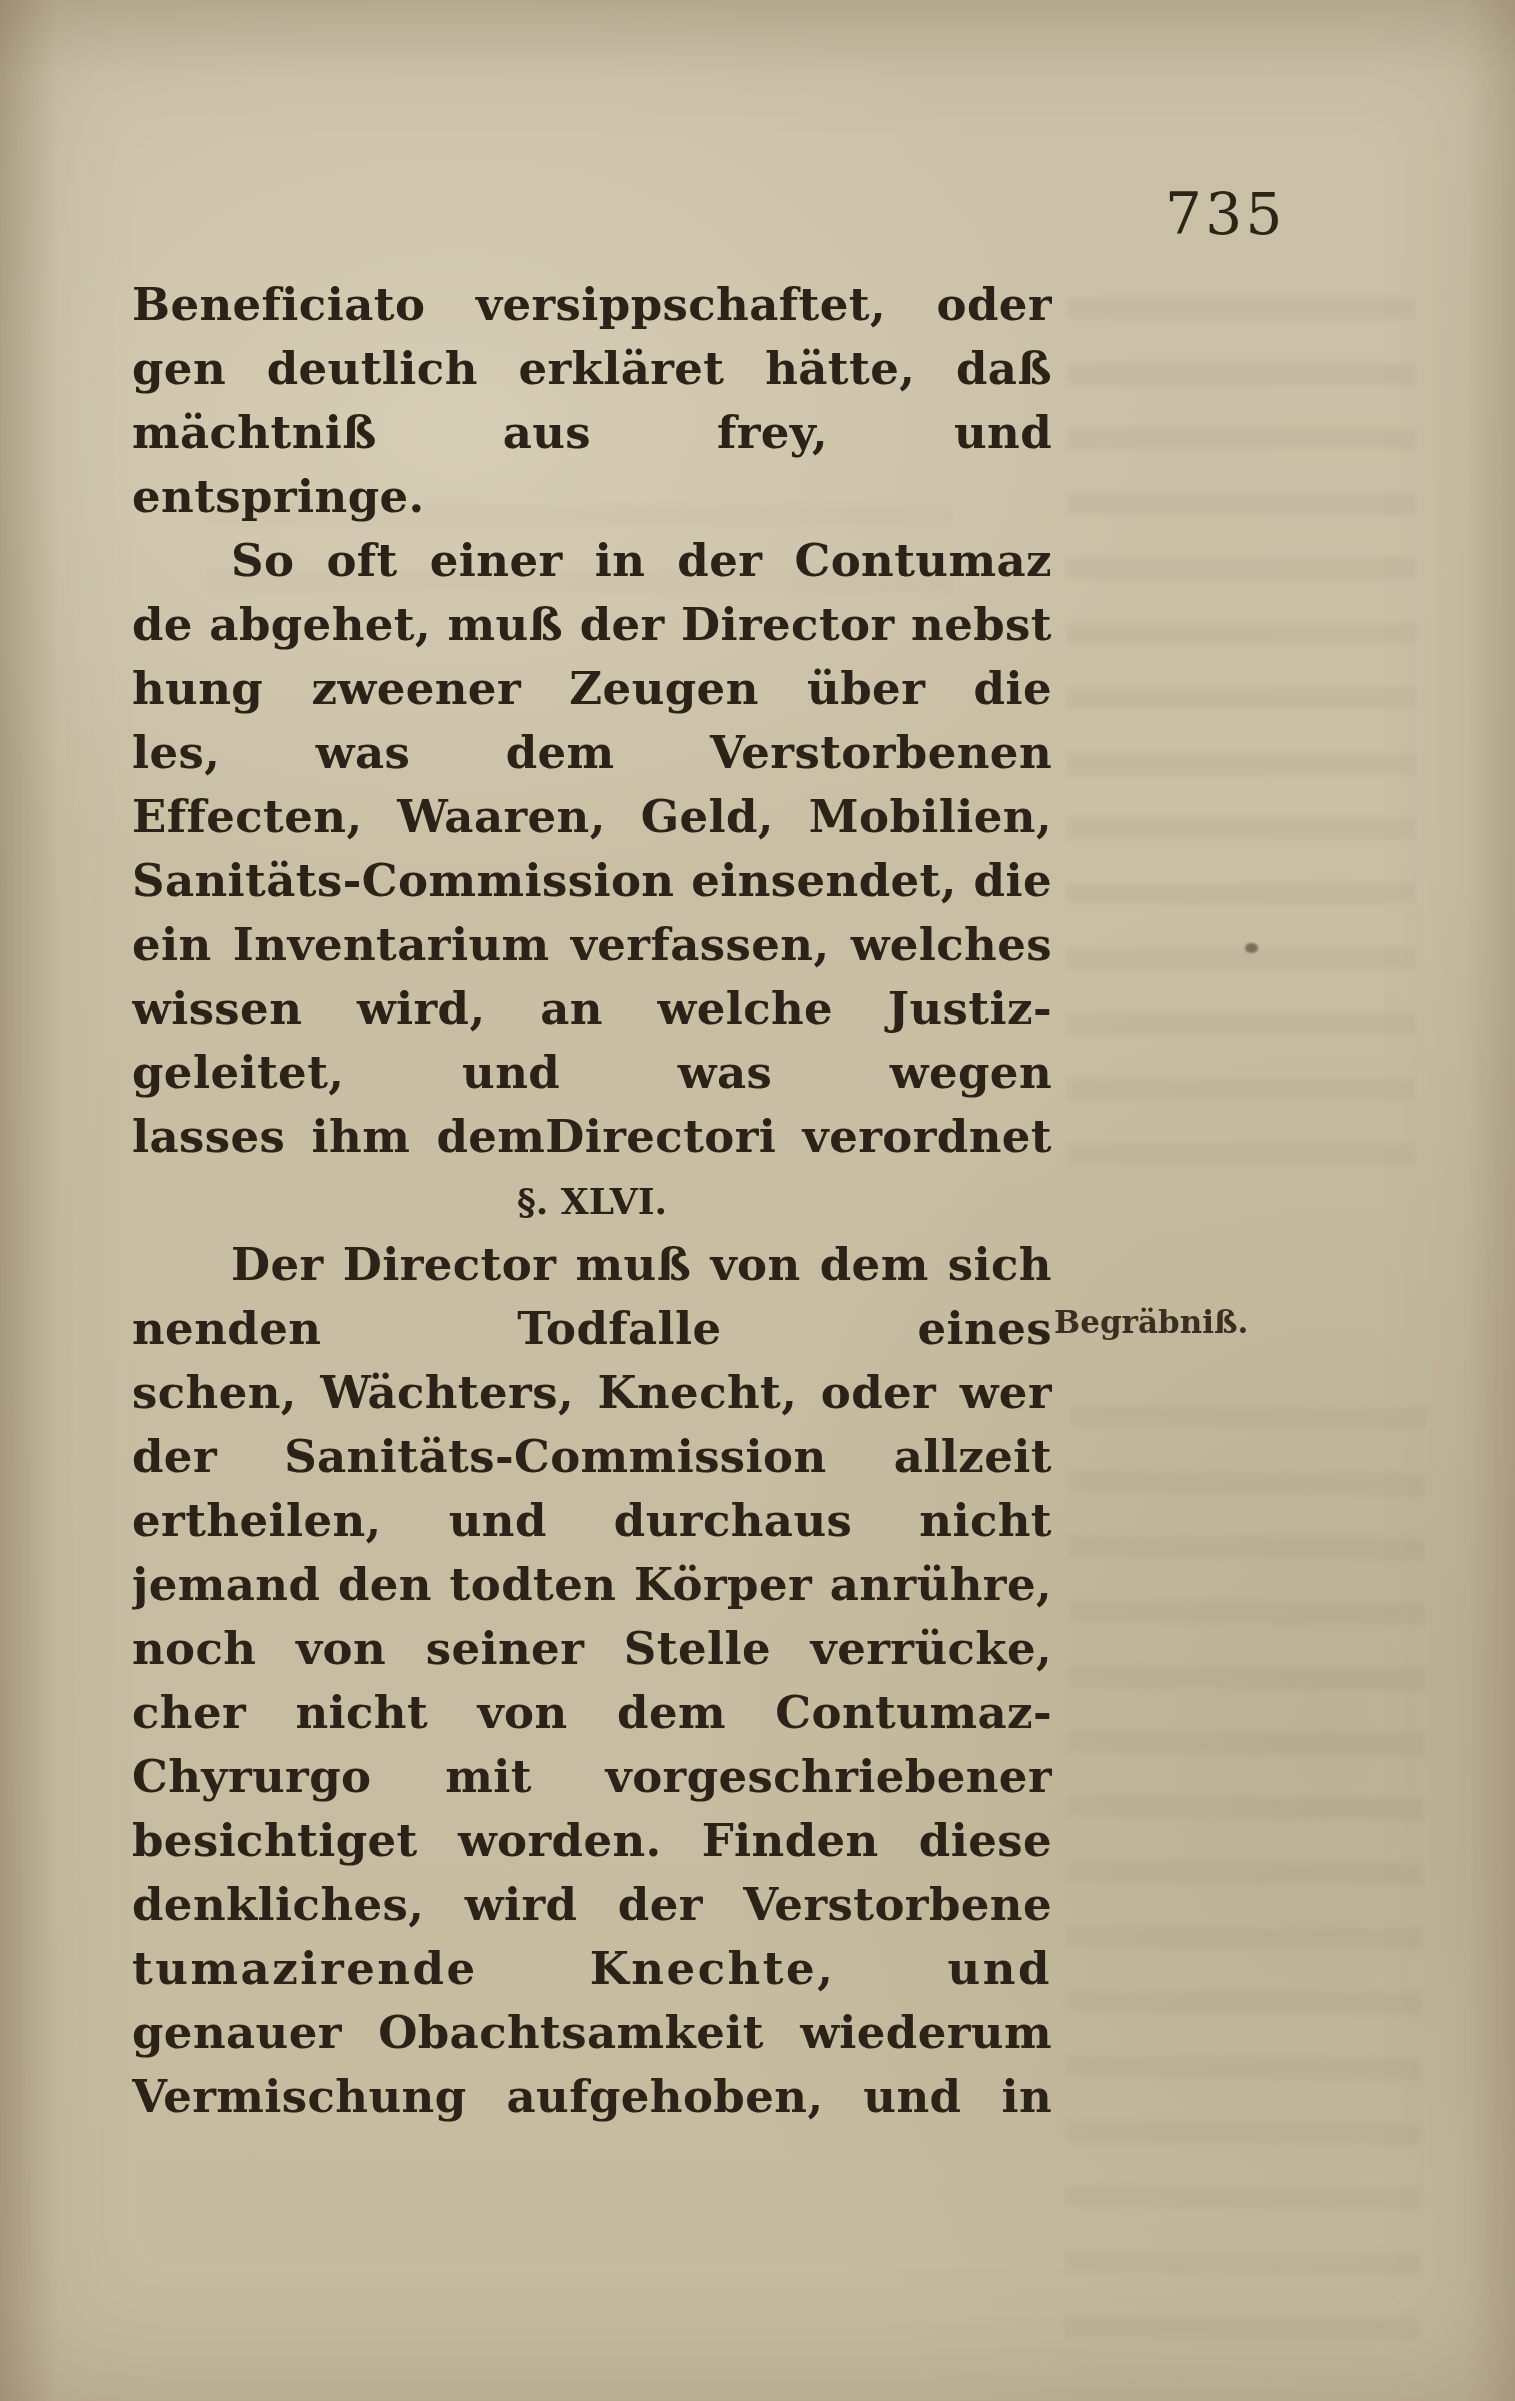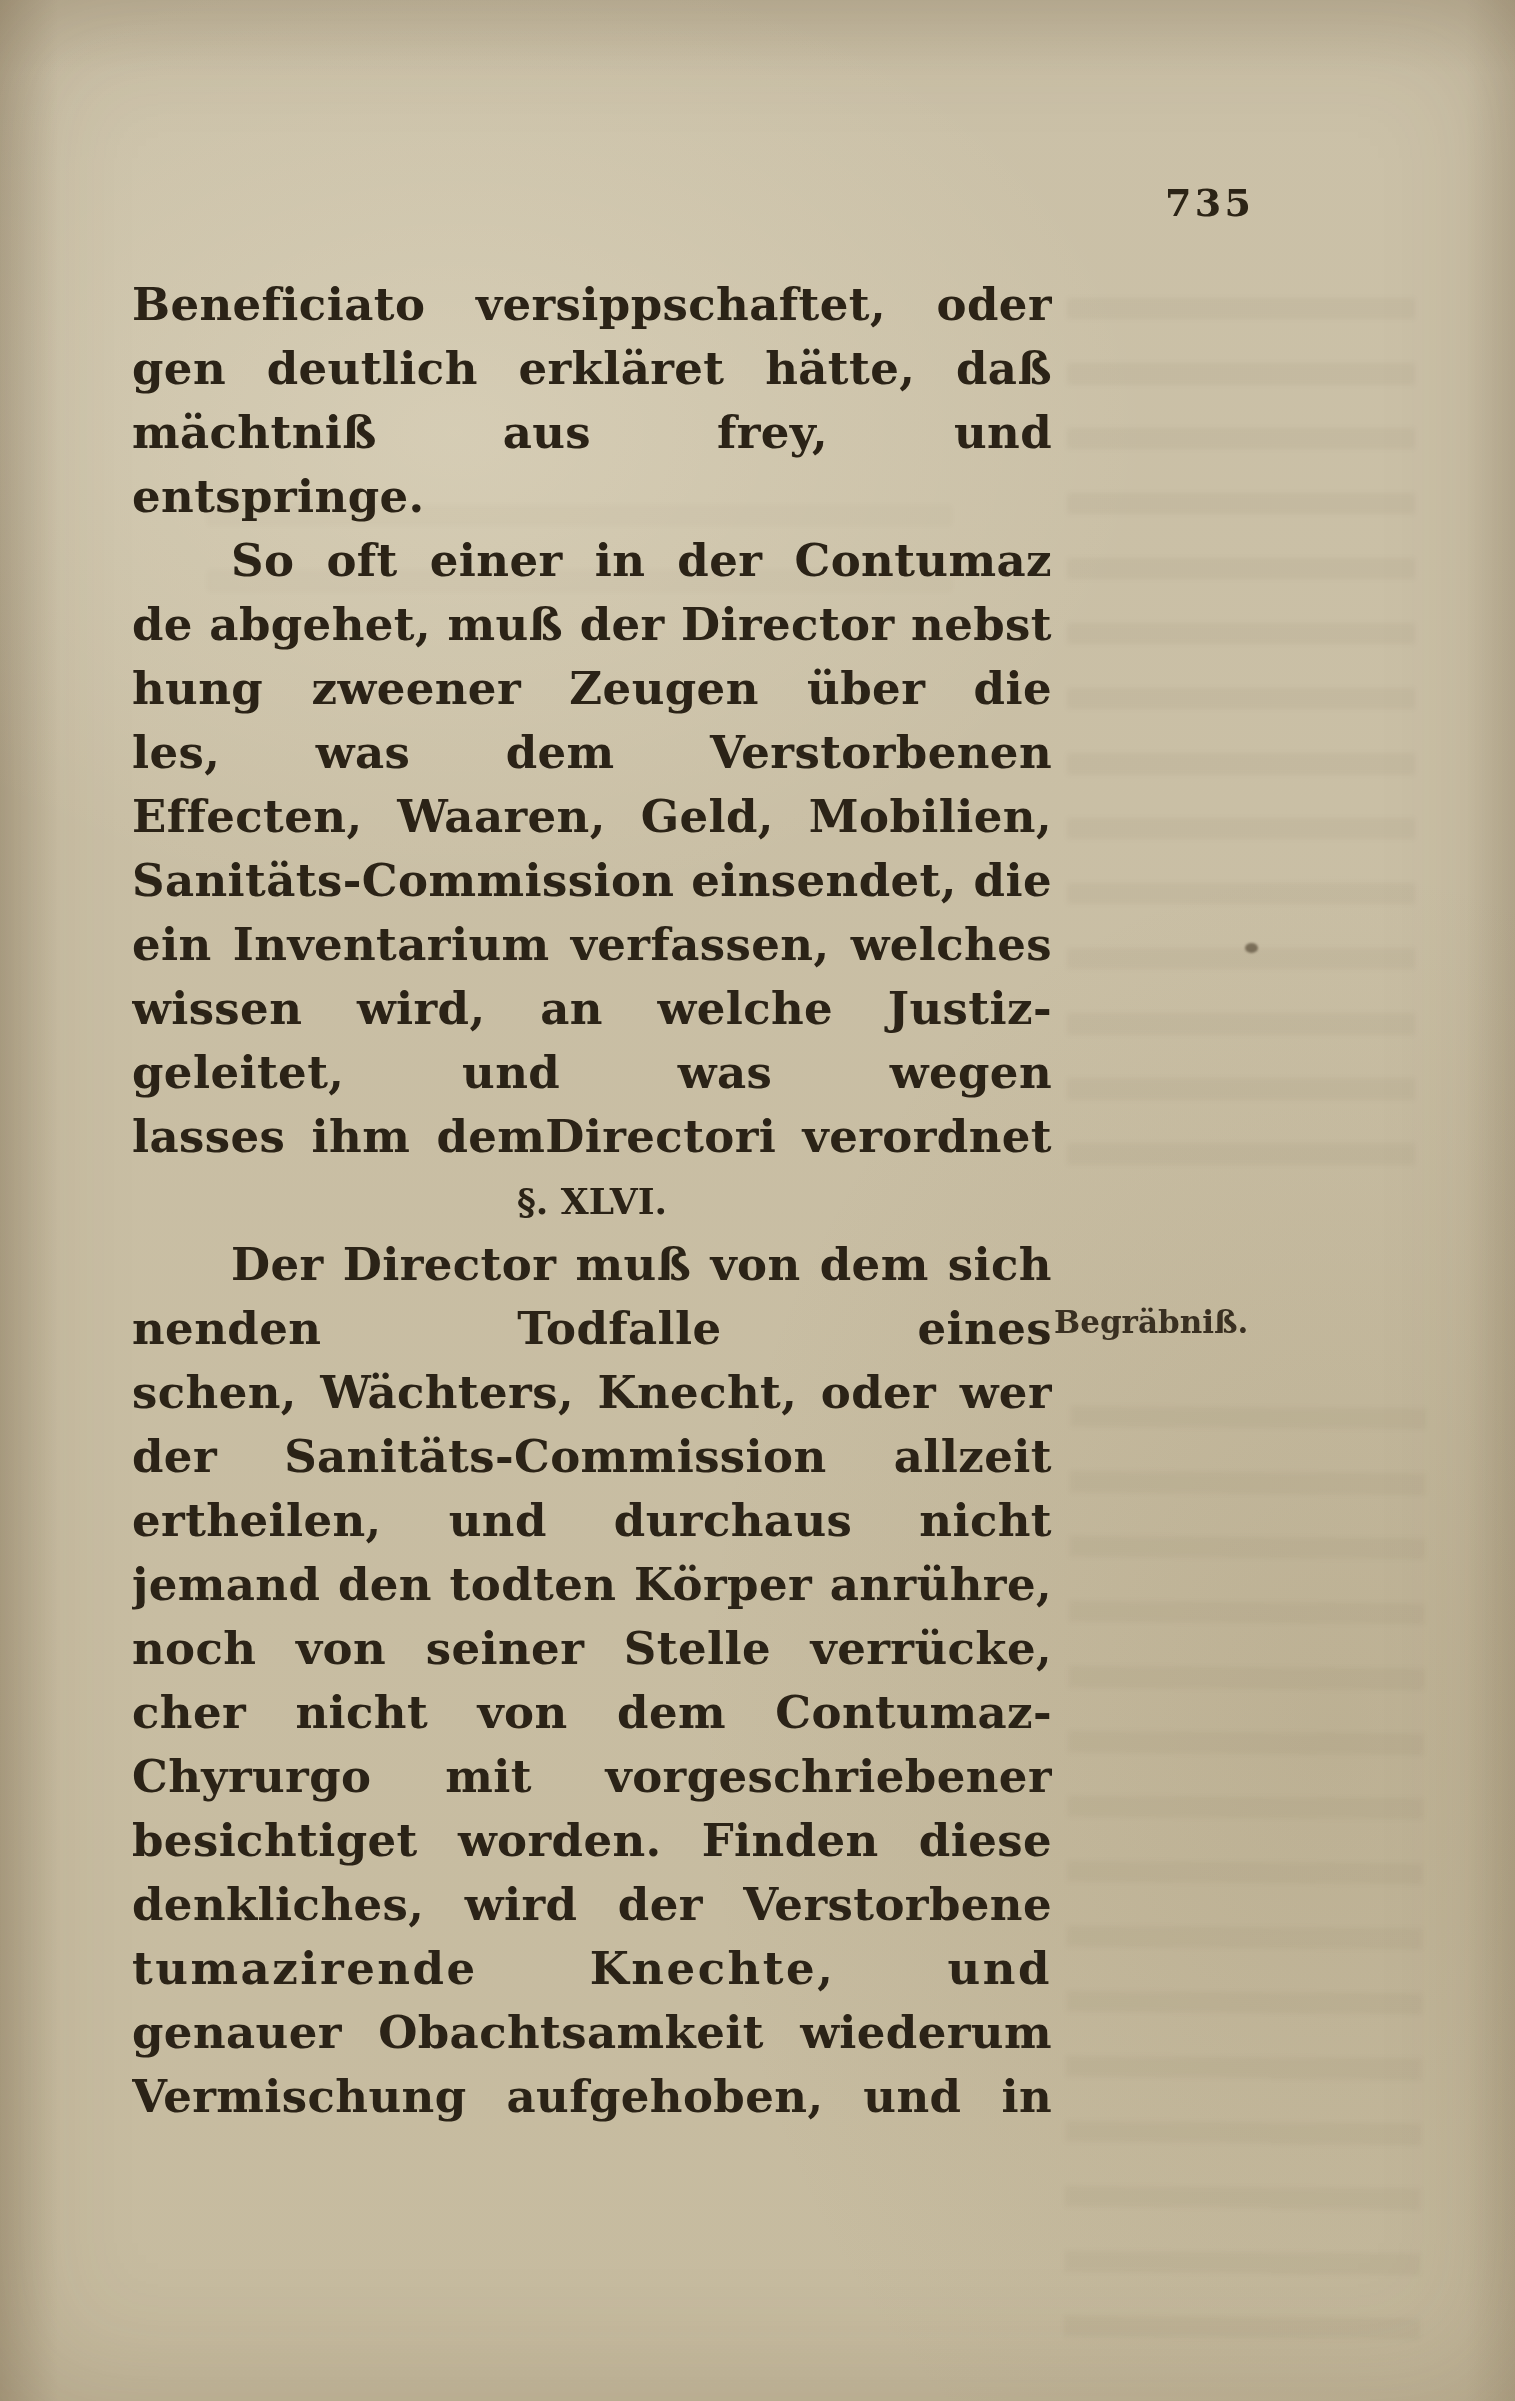--- a/index.html
+++ b/index.html
@@ -48,22 +48,22 @@
     width: 13.2px;
     height: 10px;
     border-radius: 50%;
     background: rgba(60,48,30,0.55);
     filter: blur(0.8px);
   }
   .page-number {
     position: absolute;
     left: 1165px;
     top: 180px;
-    font-size: 38px;
-    font-weight: 700;
+    font-size: 58px;
+    font-weight: 400;
     letter-spacing: 3.3px;
     color: #2c2416;
   }
   .textblock {
     position: absolute;
     left: 132px;
     top: 273px;
     width: 920px;
     color: #2b2317;
   }

